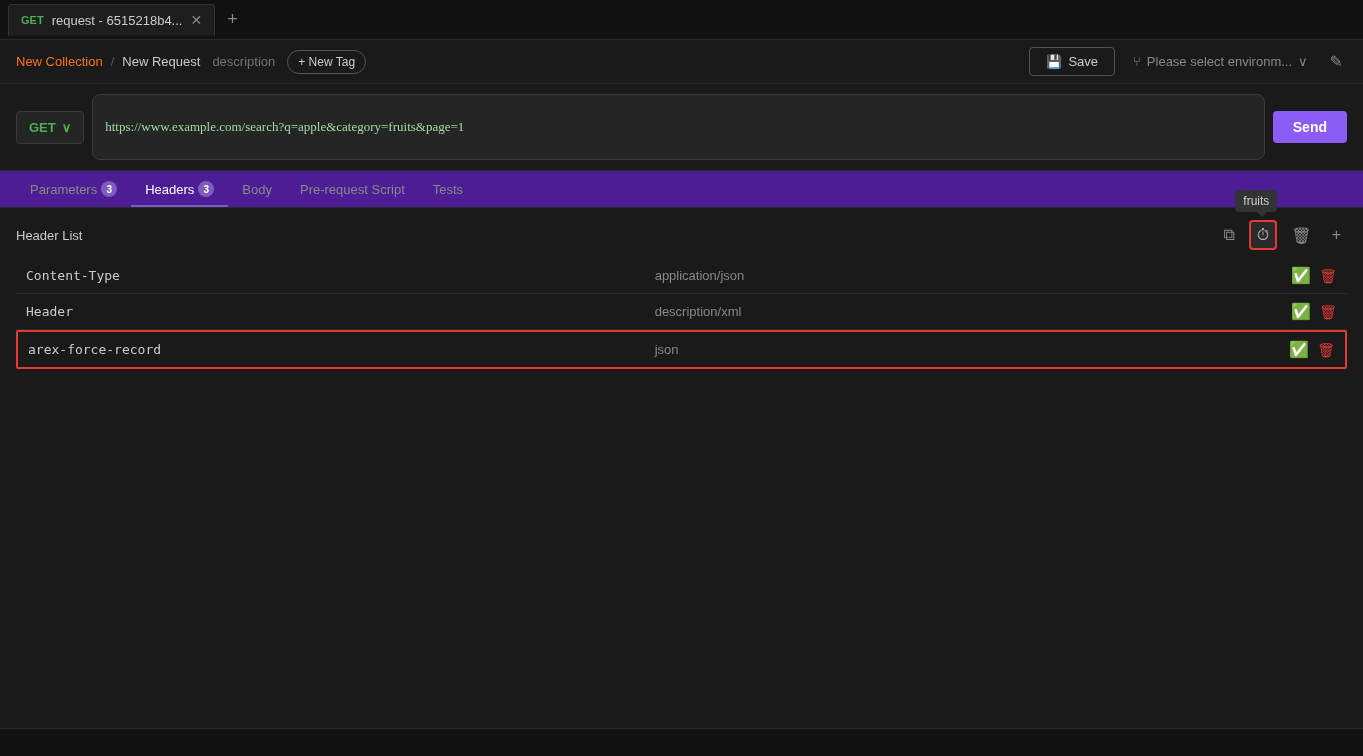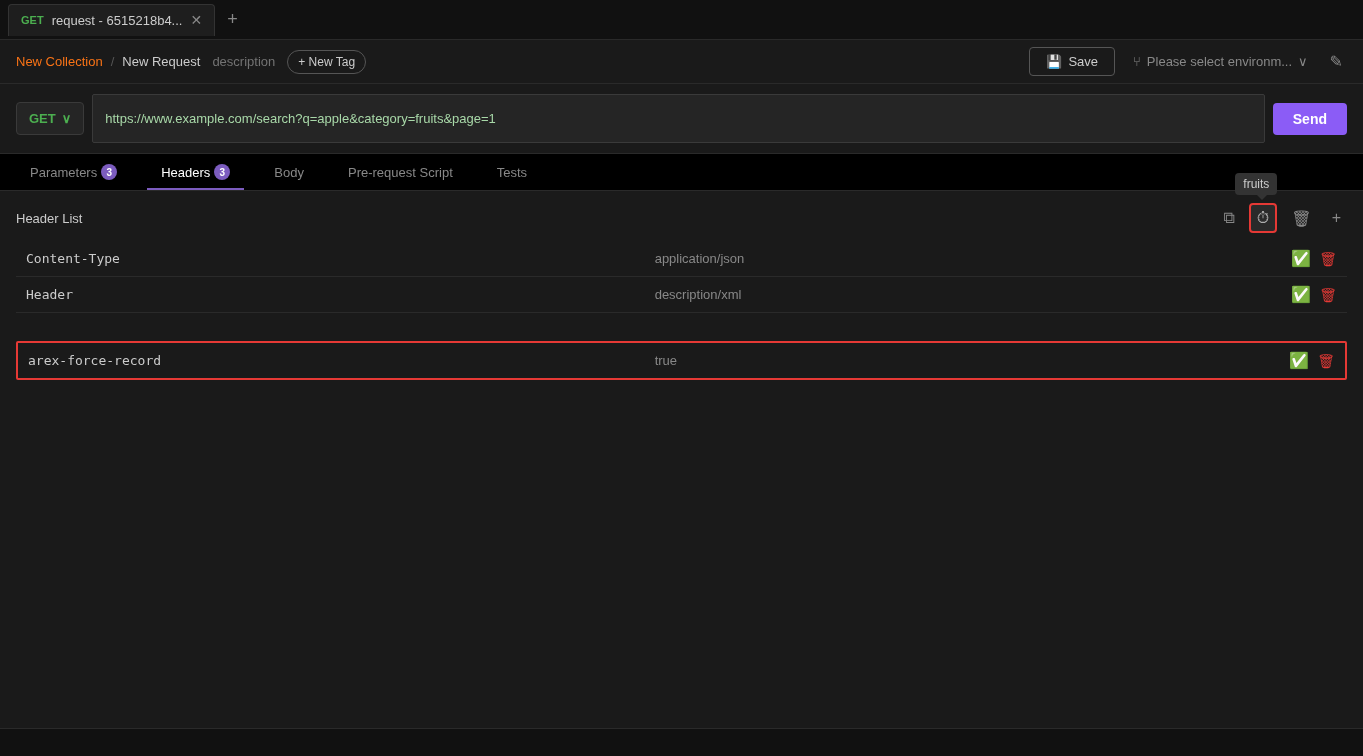--- a/index.html
+++ b/index.html
@@ -143,46 +143,46 @@
       color: #4caf50;
       font-weight: bold;
       font-size: 13px;
       cursor: pointer;
       white-space: nowrap;
     }
     .url-input {
       flex: 1;
       background: #252525;
       border: 1px solid #3a3a3a;
-      border-radius: 2px;
-      padding: 16px 12px;
+      border-radius: 8px;
+      padding: 24px 12px;
       color: #a8d8a8;
       font-size: 13px;
-      font-family: Liberation Sans, sans-serif;
+      font-family: Liberation Serif, serif;
       outline: none;
     }
     .send-btn {
       padding: 8px 20px;
       background: #8b5cf6;
       border: none;
       border-radius: 4px;
       color: #fff;
       font-size: 14px;
       font-weight: 600;
       cursor: pointer;
     }
 
     
     .request-tabs {
       display: flex;
       align-items: center;
       padding: 0 16px;
-      background: #000000;
+      background: #4c1d95;
       border-bottom: 1px solid #2a2a2a;
-      gap: 16px;
+      gap: 0;
     }
     .req-tab {
       padding: 10px 14px;
       color: #888;
       font-size: 13px;
       cursor: pointer;
       position: relative;
       display: flex;
       align-items: center;
       gap: 4px;
@@ -282,21 +282,20 @@
     .header-row {
       display: flex;
       align-items: center;
       padding: 8px 10px;
       border-bottom: 1px solid #2a2a2a;
       font-size: 13px;
     }
     .header-row.highlighted {
       border: 2px solid #e53935;
       border-radius: 2px;
-      margin-top: 28px;
     }
     .header-key {
       flex: 1;
       color: #ccc;
       font-family: monospace;
     }
     .header-value {
       flex: 1;
       color: #888;
     }
@@ -427,21 +426,21 @@
     <span class="header-key">Header</span>
     <span class="header-value">description/xml</span>
     <div class="header-row-actions">
       <span class="check-icon">✅</span>
       <span class="delete-icon">🗑</span>
     </div>
   </div>
 
   <div class="header-row highlighted">
     <span class="header-key">arex-force-record</span>
-    <span class="header-value">true</span>
+    <span class="header-value">json</span>
     <div class="header-row-actions">
       <span class="check-icon">✅</span>
       <span class="delete-icon">🗑</span>
     </div>
   </div>
 </div>
 
 <div class="bottom-bar"></div>
 
 </body></html>

